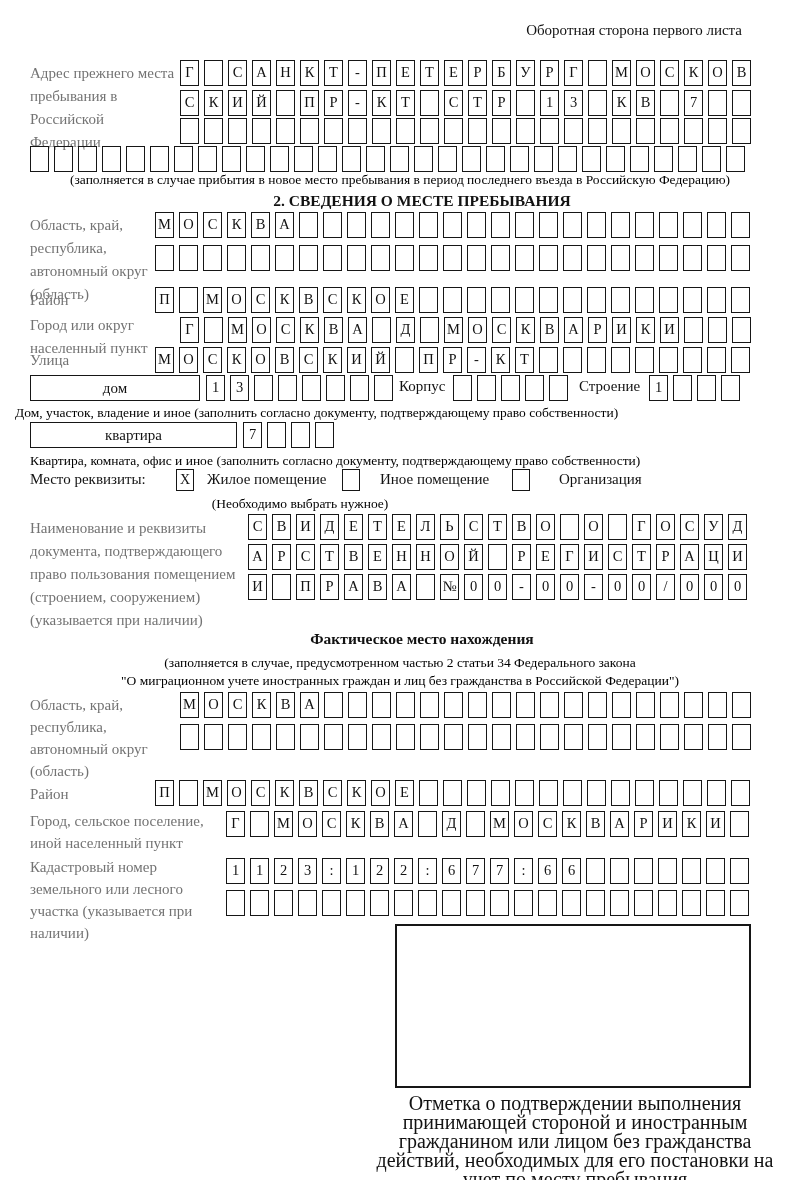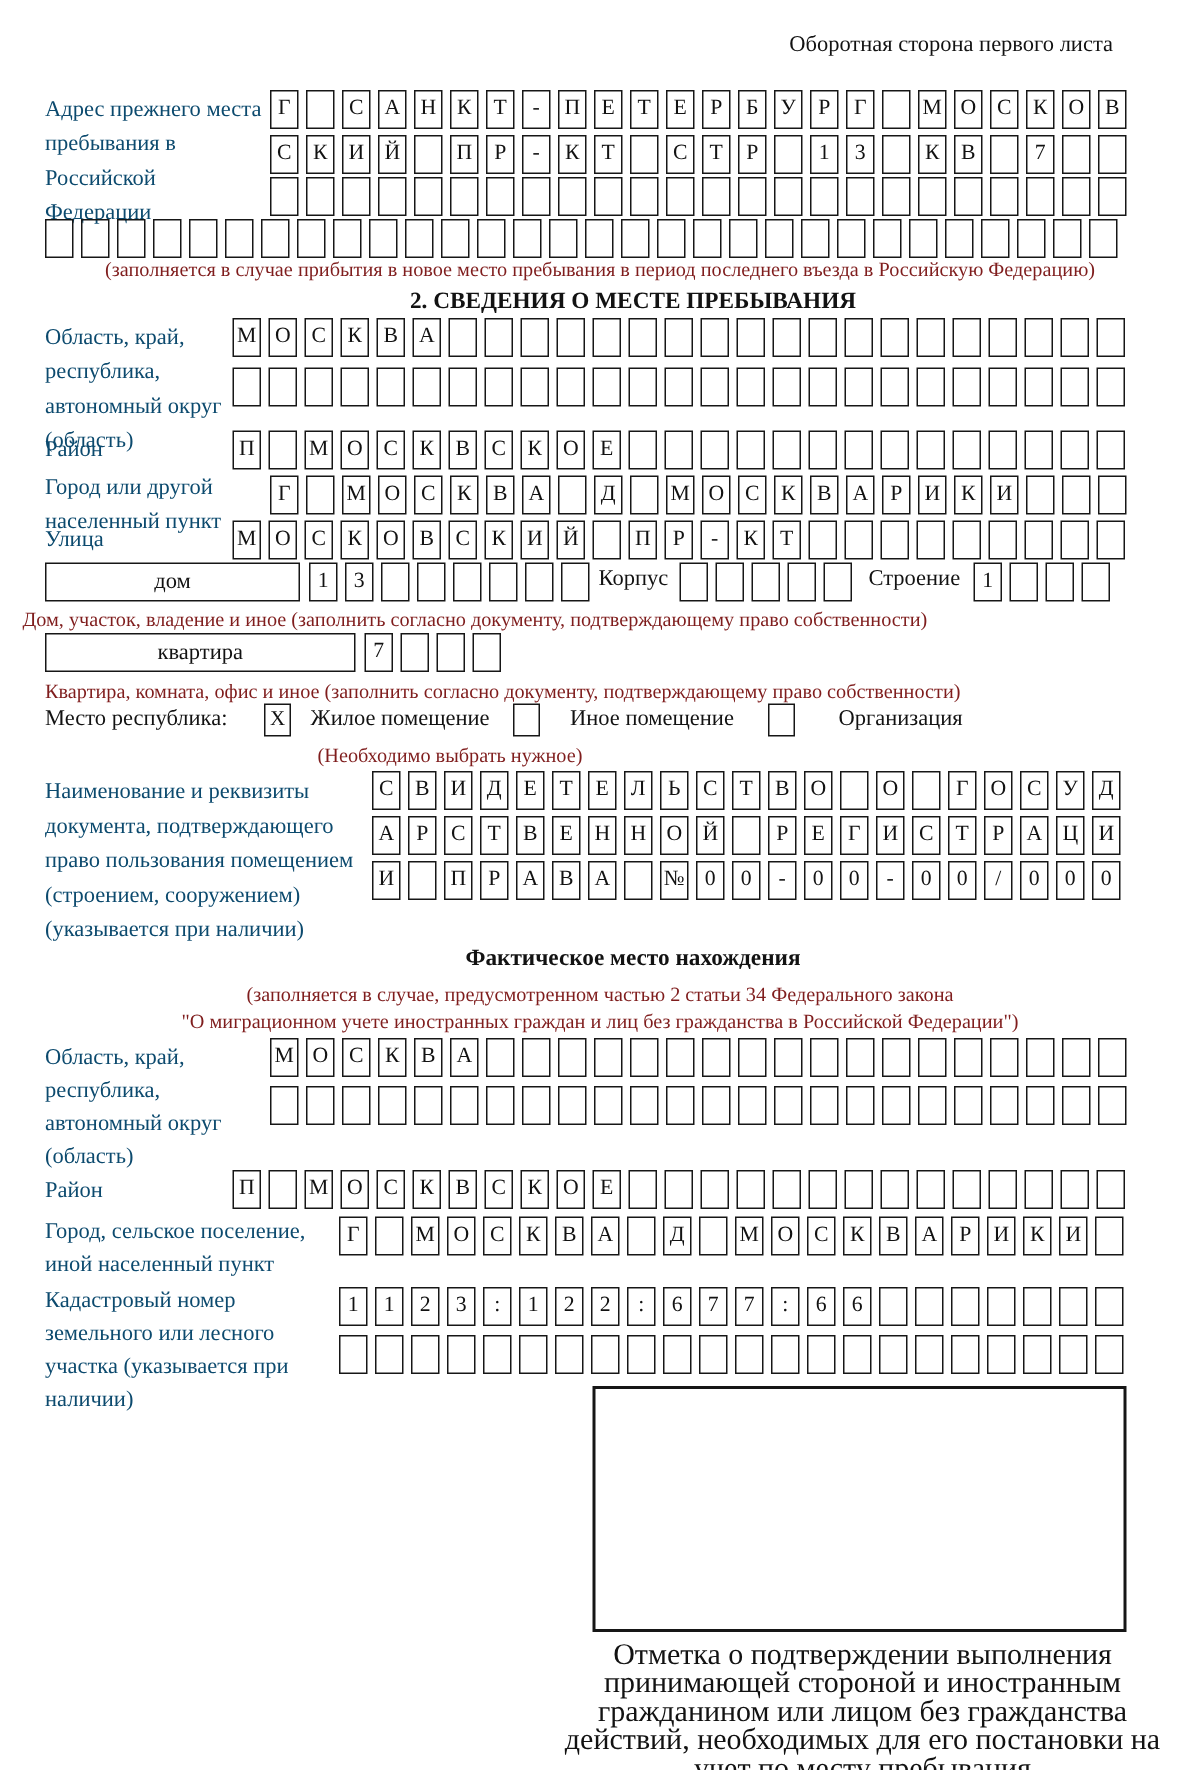--- a/index.html
+++ b/index.html
@@ -4,22 +4,22 @@
 <style>
   * { margin:0; padding:0; box-sizing:border-box; }
   html,body { background:#fff; }
   .page {
     position:relative; width:800px; height:1180px; margin:0 auto;
     background:#fff; color:#121212;
     font-family:"Liberation Serif","DejaVu Serif",serif;
     font-size:15px; overflow:hidden;
   }
   .abs { position:absolute; }
-  .lbl { line-height:23px; color:#0c4a6e; }
-  .cap { font-size:13.5px; color:#7f1d1d; }
+  .lbl { line-height:23px; color:#737373; }
+  .cap { font-size:13.5px; color:#000000; }
   .title { font-weight:bold; font-size:15.5px; text-align:center; width:100%;margin-left:22px; }
   .center { text-align:center; width:100%; }
   .cellrow { display:flex; gap:5px; }
   .cell {
     width:19px; height:26px; flex:0 0 19px;
     border:1.5px solid #161616;
     text-align:center; line-height:23px;
     font-size:14.5px; overflow:hidden;
   }
   .widebox {
@@ -234,21 +234,21 @@
       <span class="cell"></span>
       <span class="cell"></span>
       <span class="cell"></span>
       <span class="cell"></span>
       <span class="cell"></span>
       <span class="cell"></span>
       <span class="cell"></span>
       <span class="cell"></span>
     </div>
 
-  <div class="abs lbl" style="left:30px; top:314px; width:150px;">Город или другой населенный пункт</div>
+  <div class="abs lbl" style="left:30px; top:314px; width:150px;">Город или округ населенный пункт</div>
   <div class="abs cellrow" style="left:180px; top:317px;">
       <span class="cell">Г</span>
       <span class="cell"></span>
       <span class="cell">М</span>
       <span class="cell">О</span>
       <span class="cell">С</span>
       <span class="cell">К</span>
       <span class="cell">В</span>
       <span class="cell">А</span>
       <span class="cell"></span>
@@ -328,21 +328,21 @@
 
   <div class="abs widebox" style="left:30px; top:422px; width:207px;">квартира</div>
   <div class="abs cellrow" style="left:243px; top:422px;">
       <span class="cell">7</span>
       <span class="cell"></span>
       <span class="cell"></span>
       <span class="cell"></span>
     </div>
   <div class="abs cap" style="left:30px; top:453px;">Квартира, комната, офис и иное (заполнить согласно документу, подтверждающему право собственности)</div>
 
-  <div class="abs" style="left:30px; top:471px;">Место республика:</div>
+  <div class="abs" style="left:30px; top:471px;">Место реквизиты:</div>
   <span class="abs chk" style="left:176px; top:469px;">X</span>
   <div class="abs" style="left:207px; top:471px;">Жилое помещение</div>
   <span class="abs chk" style="left:342px; top:469px;"></span>
   <div class="abs" style="left:380px; top:471px;text-align:right;">Иное помещение</div>
   <span class="abs chk" style="left:512px; top:469px;"></span>
   <div class="abs" style="left:559px; top:471px;">Организация</div>
   <div class="abs cap" style="left:160px; top:496px; width:280px; text-align:center;">(Необходимо выбрать нужное)</div>
 
   <div class="abs lbl" style="left:30px; top:517px; width:216px;">Наименование и реквизиты документа, подтверждающего право пользования помещением (строением, сооружением) (указывается при наличии)</div>
   <div class="abs cellrow" style="left:248px; top:514px;">

